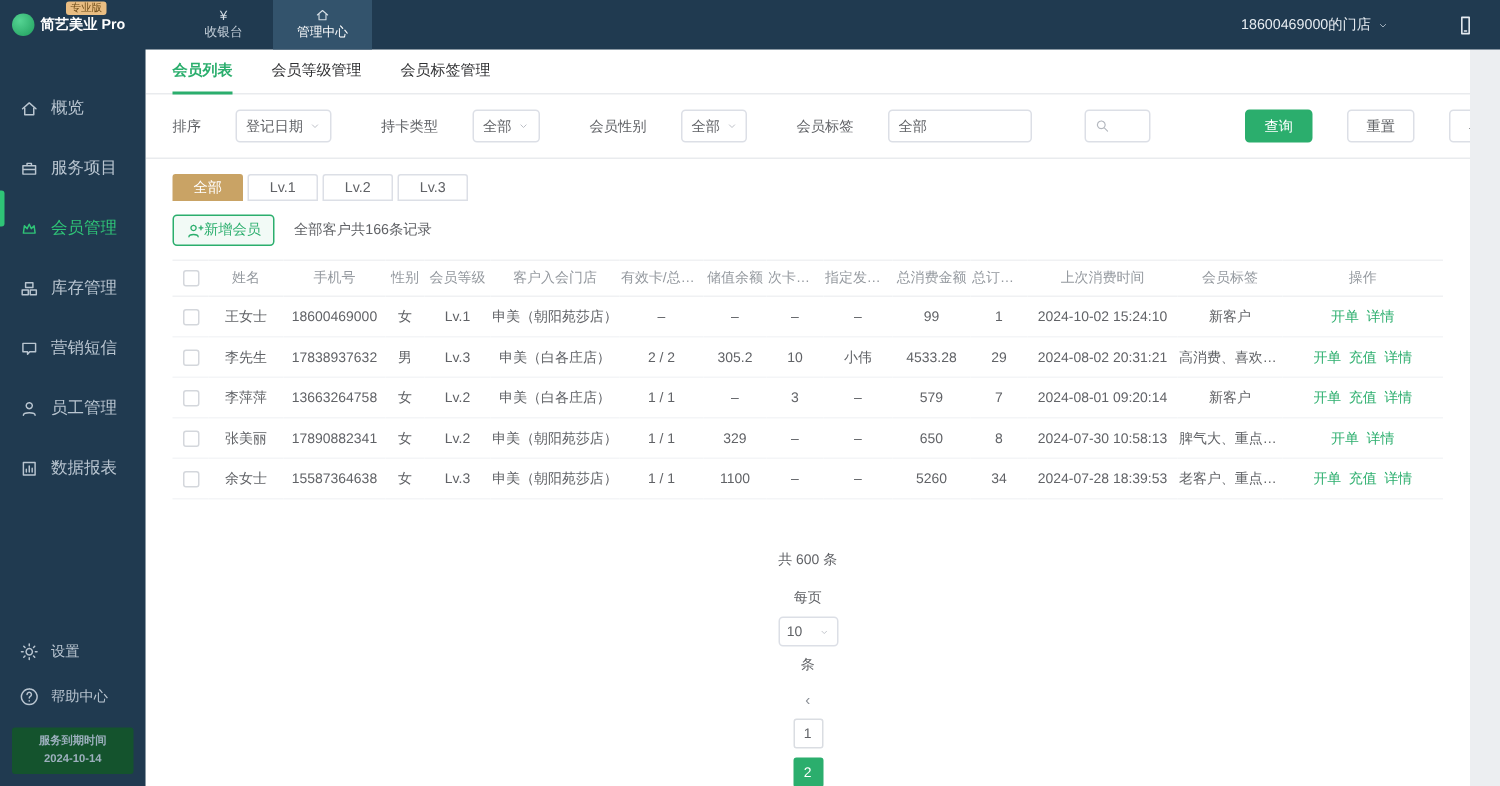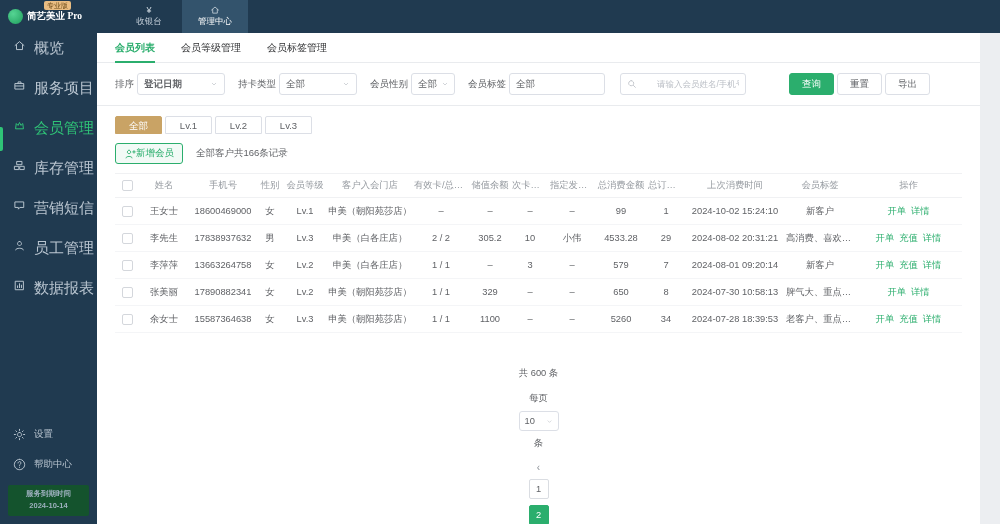--- a/index.html
+++ b/index.html
@@ -20,48 +20,48 @@
   .top-item.active { background:#33536c; color:#fff; }
   .topbar-right { position:absolute; right:16px; top:0; height:33px; display:flex; align-items:center; gap:15px; color:#e6ecf1; font-size:9.5px; }
   .store { display:flex; align-items:center; gap:4px; cursor:pointer; white-space:nowrap; }
   .store .icon { width:8px; height:8px; color:#aebbc6; }
   .tb-icon { width:14px; height:14px; color:#e6ecf1; cursor:pointer; }
 
   
   .sidebar { position:absolute; left:0; top:0; width:97px; height:524px; background:#203a50; z-index:3; display:flex; flex-direction:column; }
   .logo { height:33px; display:flex; align-items:center; padding-left:8px; position:relative; flex:0 0 auto; }
   .logo-mark { width:15px; height:15px; border-radius:50%; background:radial-gradient(circle at 35% 32%, #55d493, #1f9e5d); margin-right:4px; }
-  .logo-text { color:#fff; font-size:9.5px; font-weight:bold; white-space:nowrap;font-family:Liberation Serif, serif; }
+  .logo-text { color:#fff; font-size:9.5px; font-weight:bold; white-space:nowrap; }
   .logo-badge { position:absolute; top:1px; left:44px; background:#e9bd82; color:#6b4a17; font-size:7px; line-height:9px; height:9px; padding:0 3px; border-radius:2px; white-space:nowrap; }
   .side-nav { margin-top:6px; }
-  .side-item { height:40px; display:flex; align-items:flex-start; gap:8px; padding-left:13px; color:#b9c5d0; font-size:15px; cursor:pointer; position:relative; }
+  .side-item { height:40px; display:flex; align-items:flex-end; gap:8px; padding-left:13px; color:#b9c5d0; font-size:11px; cursor:pointer; position:relative; }
   .side-item .icon { color:#b9c5d0; }
   .side-item.active { color:#2fc477; }
   .side-item.active .icon { color:#2fc477; }
   .side-item.active::before { content:""; position:absolute; left:0; top:8px; bottom:8px; width:3px; background:#2fc477; border-radius:0 2px 2px 0; }
   .sidebar-footer { margin-top:auto; }
   .foot-item { height:30px; display:flex; align-items:center; gap:8px; padding-left:13px; color:#b9c5d0; font-size:9.5px; cursor:pointer; }
   .foot-item .icon { color:#b9c5d0; }
   .expiry { margin:6px 8px 8px; background:#14532d; border-radius:2px; padding:3px 4px 4px; text-align:center; color:#9db0be; font-size:7.5px; line-height:1.6;font-weight:bold; }
 
   
   .main { position:absolute; left:97px; top:33px; width:883px; height:491px; background:#fff; overflow:hidden; }
   .scroll-gutter { position:absolute; right:0; top:33px; width:20px; height:491px; background:#eceef1; }
 
   .page-tabs { display:flex; gap:26px; padding:0 18px; height:30px; align-items:center; border-bottom:1px solid #e9ebee; }
   .page-tab { font-size:10px; color:#303133; cursor:pointer; height:30px; line-height:30px; position:relative; white-space:nowrap; }
   .page-tab.active { color:#2bae6d; font-weight:bold; }
   .page-tab.active::after { content:""; position:absolute; left:0; right:0; bottom:0; height:2px; background:#2bae6d; }
 
-  .filter-row { display:flex; align-items:center; padding:10px 18px; gap:3px; border-bottom:1px solid #e9ebee; font-size:9.5px; color:#606266; white-space:nowrap; }
+  .filter-row { display:flex; align-items:center; padding:10px 18px; gap:23px; border-bottom:1px solid #e9ebee; font-size:9.5px; color:#606266; white-space:nowrap; }
   .f-label { flex:0 0 auto; }
   .ml10 { margin-left:10px; }
   .select-box { display:flex; align-items:center; justify-content:space-between; border:1px solid #dcdfe6; border-radius:3px; height:22px; padding:0 6px; background:#fff; cursor:pointer; gap:4px; }
   .select-box .icon { width:8px; height:8px; color:#b4b8bf; }
-  .w96 { width:88px;font-weight:bold; } .w80 { width:78px; } .w46 { width:44px; }
+  .w96 { width:88px; } .w80 { width:78px; } .w46 { width:44px; }
   .tag-input { border:1px solid #dcdfe6; border-radius:3px; height:22px; width:96px; padding:0 6px; font-size:9.5px; color:#606266; font-family:inherit; outline:none; }
   .search-box { display:flex; align-items:center; border:1px solid #dcdfe6; border-radius:3px; height:22px; padding:0 6px; gap:4px; margin-left:12px; width:126px; }
   .search-box .icon { width:10px; height:10px; color:#b4b8bf; }
   .search-box input { border:none; outline:none; font-size:8.5px; width:100%; color:#606266; font-family:Liberation Sans, sans-serif; background:transparent;margin-left:16px; }
   input::placeholder { color:#b9bdc4; }
   .btn { height:22px; padding:0 12px; border-radius:3px; font-size:9.5px; cursor:pointer; border:1px solid #dcdfe6; background:#fff; color:#606266; font-family:inherit; }
   .btn.primary { background:#2bae6d; border-color:#2bae6d; color:#fff; margin-left:40px; }
 
   .level-tabs { display:flex; padding:10px 18px 0; }
   .level-tab { min-width:47px; padding:0 6px; text-align:center; font-size:9.5px; height:18px; line-height:17px; border:1px solid #dcdfe6; background:#fff; color:#606266; cursor:pointer; margin-right:3px; border-radius:2px 2px 0 0; }
@@ -105,20 +105,36 @@
       </div>
       <div class="top-item active">
         <span class=" icon">
           <svg viewBox="0 0 16 16" fill="none" stroke="currentColor" stroke-width="1.2" stroke-linecap="round" stroke-linejoin="round">
             <path d="M2.5 8 L8 3.2 L13.5 8 M4.3 7.2 V13 H11.7 V7.2"></path>
           </svg>
         </span>
         <span>管理中心</span>
       </div>
     </nav>
+  <div class="topbar-right">
+    <span class="store">
+      <span>18600469000的门店</span>
+      <span class="icon" id="store-caret">
+          <svg viewBox="0 0 16 16" fill="none" stroke="currentColor" stroke-width="1.2" stroke-linecap="round" stroke-linejoin="round">
+            <path d="M4.5 6.5 L8 10 L11.5 6.5"></path>
+          </svg>
+        </span>
+    </span>
+    <span class="icon tb-icon" id="tb-user"></span>
+    <span class="icon tb-icon" id="tb-mobile">
+        <svg viewBox="0 0 16 16" fill="none" stroke="currentColor" stroke-width="1.2" stroke-linecap="round" stroke-linejoin="round">
+          <path d="M5.2 1.8 H10.8 V14.2 H5.2 Z M7.2 12.2 H8.8"></path>
+        </svg>
+      </span>
+  </div>
 </header>
 
 <aside class="sidebar">
   <div class="logo">
     <span class="logo-mark"></span>
     <span class="logo-text">简艺美业 Pro</span>
     <span class="logo-badge">专业版</span>
   </div>
   <nav class="side-nav" id="side-nav">
       <div class="side-item">

